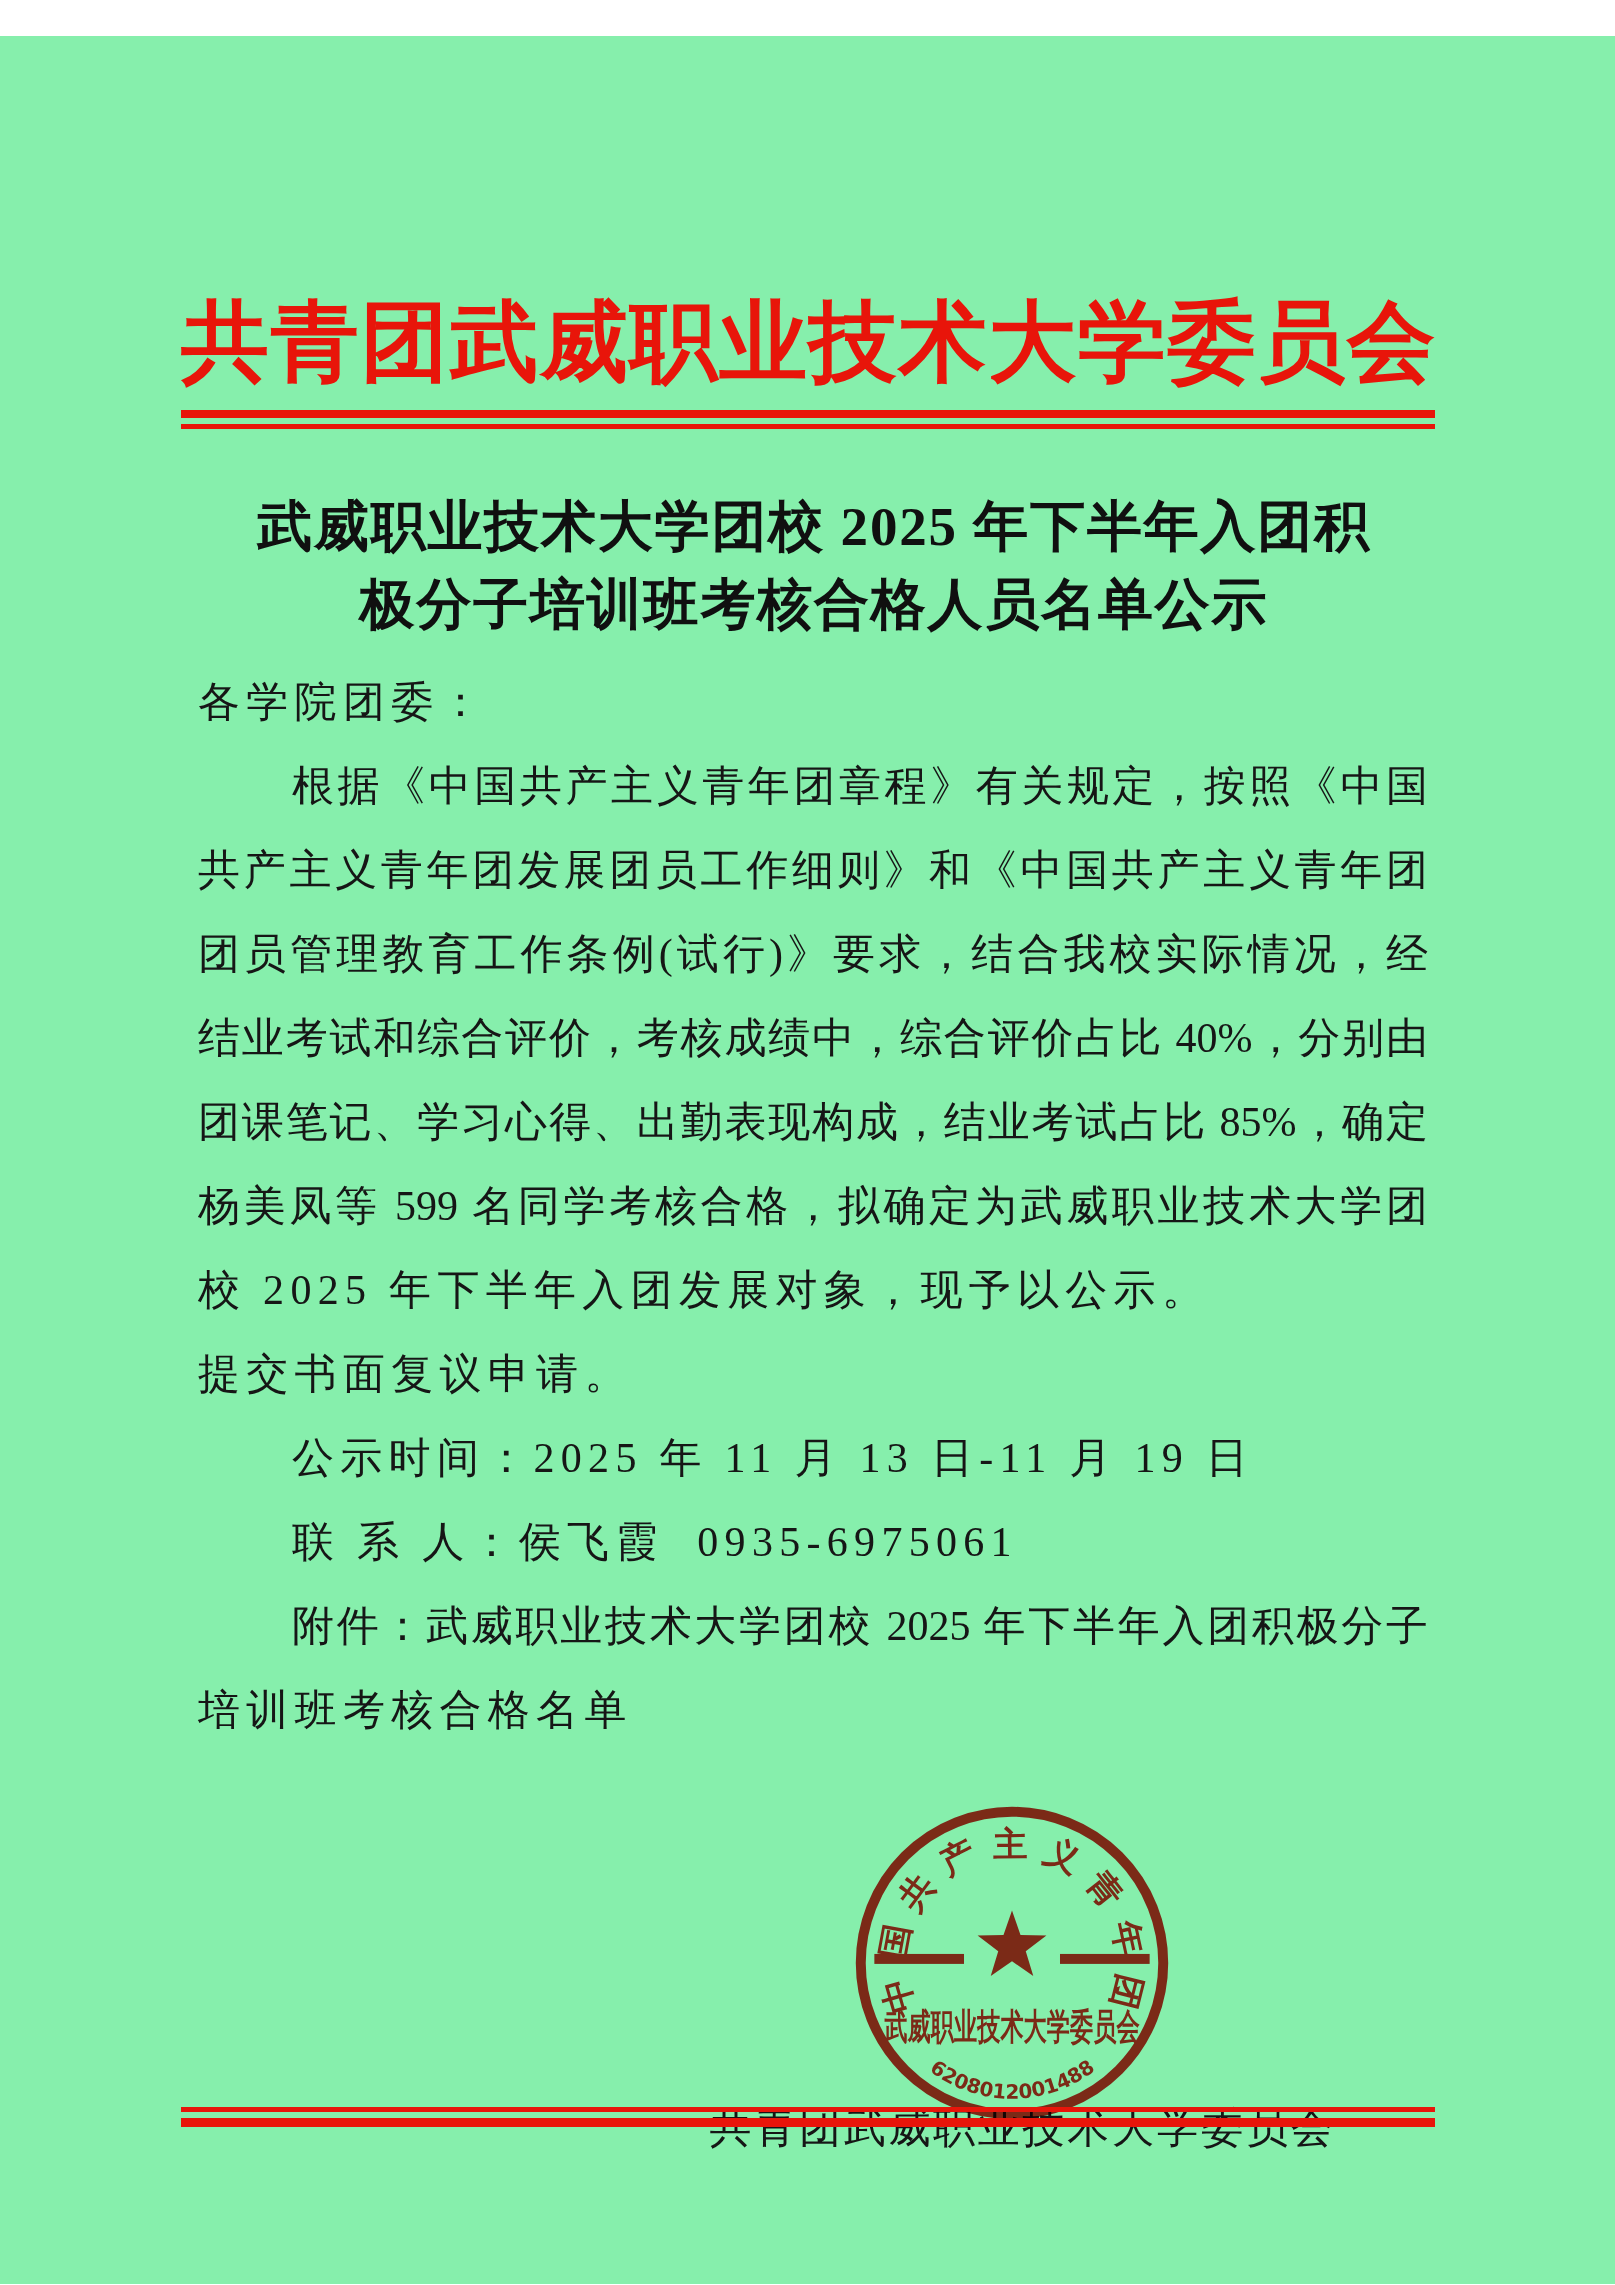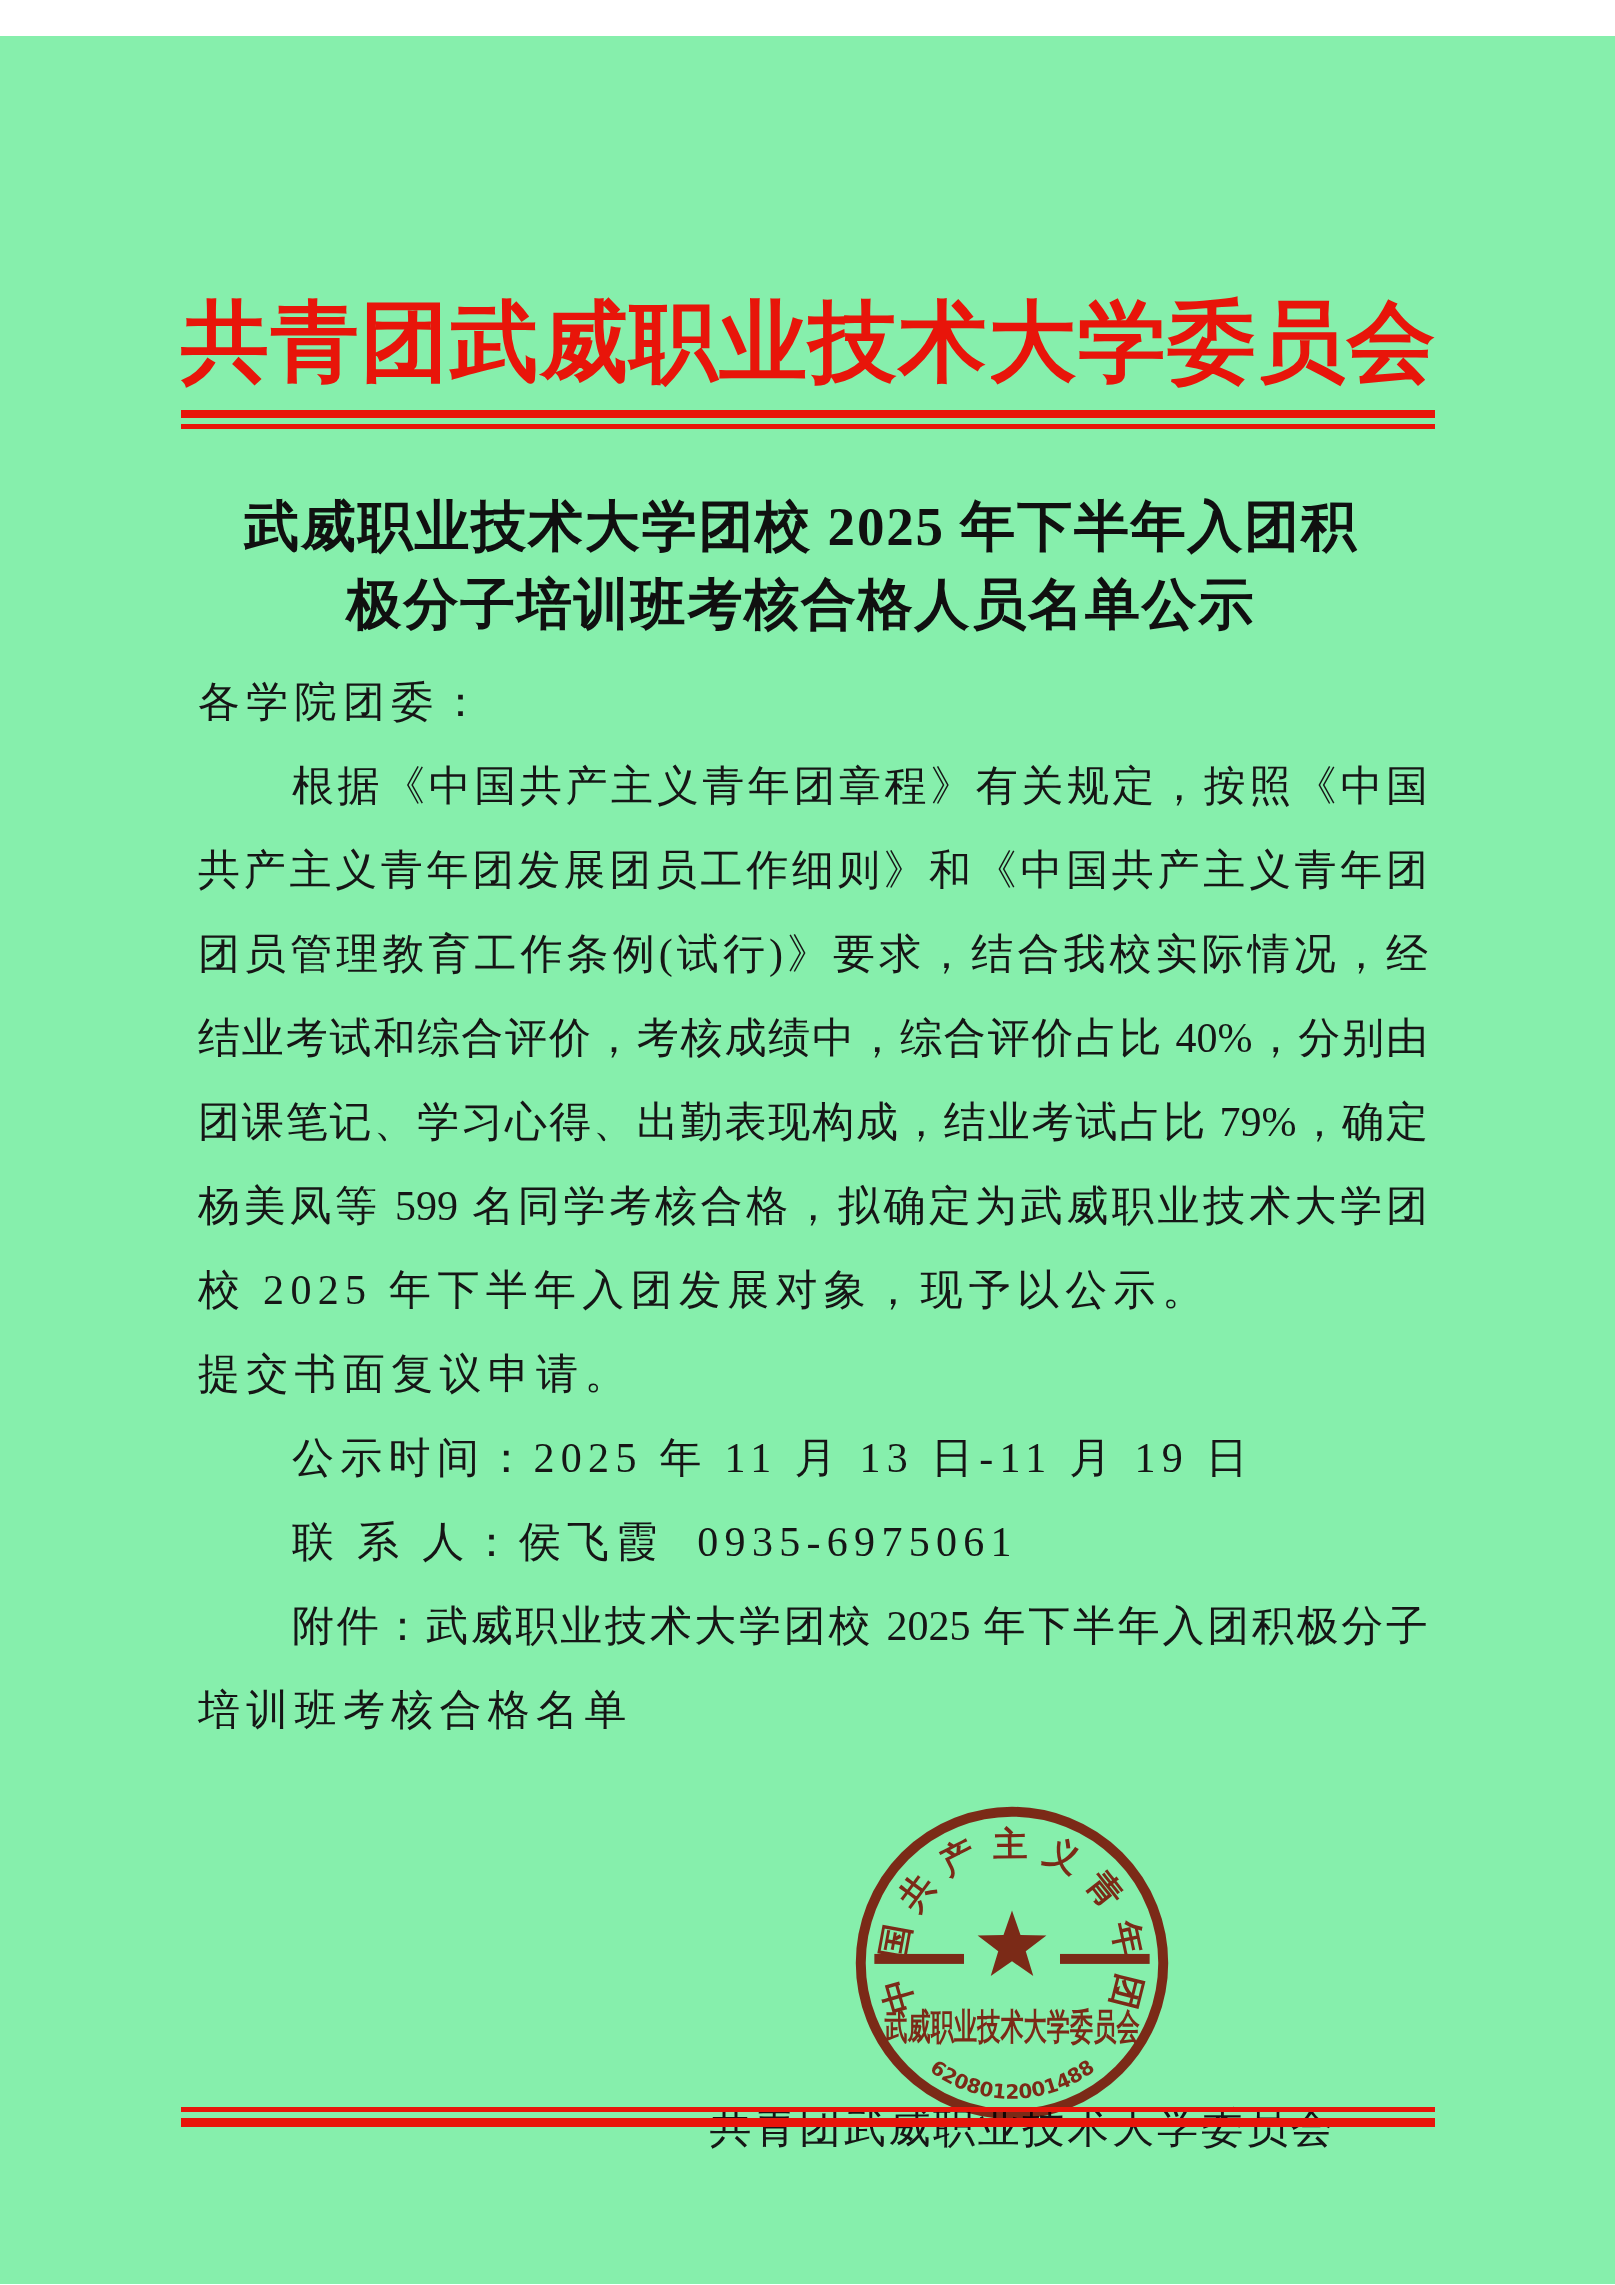--- a/index.html
+++ b/index.html
@@ -18,21 +18,21 @@
     line-height:105px;white-space:nowrap;
     text-align:justify;text-align-last:justify;
   }
   .rule{position:absolute;left:181px;width:1254px;background:#e8150a;}
   .rule.top-thick{top:374px;height:8.1px;}
   .rule.top-thin{top:388px;height:4.5px;}
   .rule.bot-thin{top:2071px;height:5.4px;}
   .rule.bot-thick{top:2082px;height:9px;}
   
   .doc-title{
-    position:absolute;top:452px;left:174px;width:1254px;
+    position:absolute;top:452px;left:187px;width:1254px;
     text-align:center;font-weight:bold;color:#101010;
     font-size:55px;line-height:78px;letter-spacing:1.8px;
   }
   
   .body-text{
     position:absolute;top:624px;left:198px;width:1230px;
     font-size:42px;color:#161616;
   }
   .line{height:84px;line-height:84px;letter-spacing:6.3px;white-space:pre;}
   .line.stretch{
@@ -69,21 +69,21 @@
     <div>武威职业技术大学团校 2025 年下半年入团积</div>
     <div>极分子培训班考核合格人员名单公示</div>
   </div>
 
   <div class="body-text">
     <div class="line">各学院团委：</div>
     <div class="line indent stretch">根据《中国共产主义青年团章程》有关规定，按照《中国</div>
     <div class="line stretch">共产主义青年团发展团员工作细则》和《中国共产主义青年团</div>
     <div class="line stretch">团员管理教育工作条例(试行)》要求，结合我校实际情况，经</div>
     <div class="line stretch">结业考试和综合评价，考核成绩中，综合评价占比 40%，分别由</div>
-    <div class="line stretch">团课笔记、学习心得、出勤表现构成，结业考试占比 79%，确定</div>
+    <div class="line stretch">团课笔记、学习心得、出勤表现构成，结业考试占比 85%，确定</div>
     <div class="line stretch">杨美凤等 599 名同学考核合格，拟确定为武威职业技术大学团</div>
     <div class="line">校 2025 年下半年入团发展对象，现予以公示。</div>
     <div class="line">提交书面复议申请。</div>
     <div class="line indent">公示时间：2025 年 11 月 13 日-11 月 19 日</div>
     <div class="line indent">联 系 人：侯飞霞  0935-6975061</div>
     <div class="line indent stretch">附件：武威职业技术大学团校 2025 年下半年入团积极分子</div>
     <div class="line">培训班考核合格名单</div>
   </div>
 
   <div class="sig-block">

